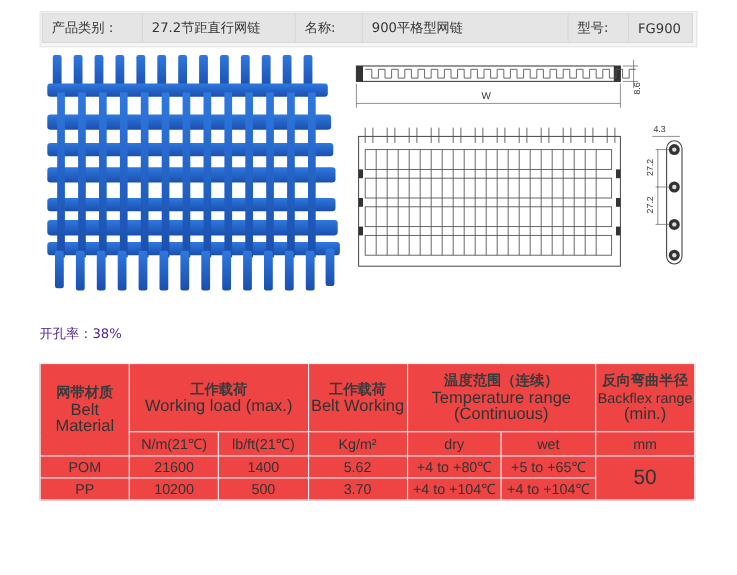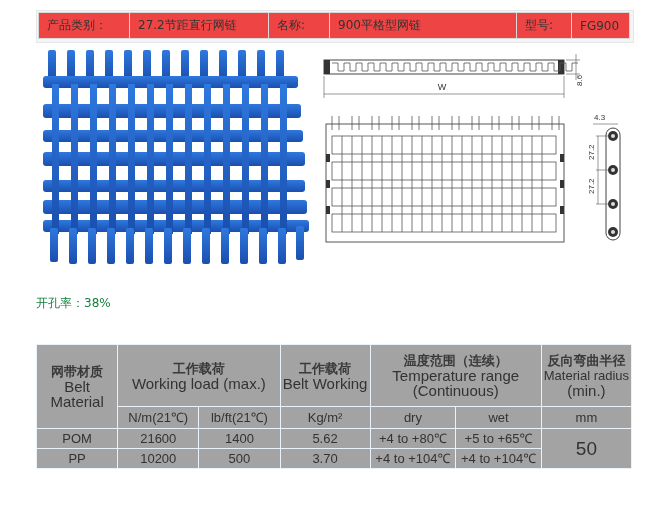--- a/index.html
+++ b/index.html
@@ -1,23 +1,23 @@
 <!DOCTYPE html>
 <html><head>
 <meta charset="utf-8">
 <style>
   html, body { margin:0; padding:0; background:#ffffff; }
   body { width:670px; height:523px; position:relative; overflow:hidden; font-family:"DejaVu Sans", sans-serif; }
   .info-table { position:absolute; left:38px; top:12px; width:592px; height:27px; border-collapse:collapse; font-size:12px; color:#333; }
-  .info-table td { border:1px solid #d8d8d8; padding:0 8px; height:25px; background:#ef4444; }
+  .info-table td { border:1px solid #d8d8d8; padding:0 8px; height:25px; background:#e5e5e5; }
   .info-wrap { position:absolute; left:36px; top:10px; width:596px; height:31px; border:1px solid #e6e6e6; background:#f5f5f5; }
   .photo { position:absolute; left:38px; top:48px; width:272px; height:225px; }
   .drawing { position:absolute; left:318px; top:54px; width:310px; height:190px; }
-  .open-rate { position:absolute; left:36px; top:295px; font-size:12px; color:#15803d; }
-  .spec-table { position:absolute; left:36px; top:344px; width:596px; border-collapse:collapse; background:#a3a3a3; color:#333; font-family:"Liberation Sans", sans-serif; text-align:center; }
+  .open-rate { position:absolute; left:36px; top:295px; font-size:12px; color:#4c1d95; }
+  .spec-table { position:absolute; left:36px; top:330px; width:596px; border-collapse:collapse; background:#ef4444; color:#333; font-family:"Liberation Sans", sans-serif; text-align:center; }
   .spec-table td { border:1px solid #e9f2fa; padding:0; font-size:13px; line-height:15px; }
   .spec-table .hdr td { font-size:14px; }
   .zh { font-family:"DejaVu Sans", sans-serif; font-weight:bold; font-size:13px; color:#3a3a3a; }
   .en { font-size:15px; }
   .small-en { font-size:13px; }
 </style>
 </head>
 <body>
 
 <div class="info-wrap"></div>
@@ -170,21 +170,21 @@
       <div class="zh">工作载荷</div>
       <div class="en">Belt Working</div>
     </td>
     <td colspan="2">
       <div class="zh">温度范围（连续）</div>
       <div class="en">Temperature range</div>
       <div class="en">(Continuous)</div>
     </td>
     <td style="width:80px">
       <div class="zh">反向弯曲半径</div>
-      <div class="small-en">Material radius</div>
+      <div class="small-en">Backflex range</div>
       <div class="en">(min.)</div>
     </td>
   </tr>
   <tr style="height:22px">
     <td style="width:72px">N/m(21℃)</td>
     <td style="width:72px">lb/ft(21℃)</td>
     <td>Kg/m²</td>
     <td style="width:76px">dry</td>
     <td style="width:76px">wet</td>
     <td>mm</td>

